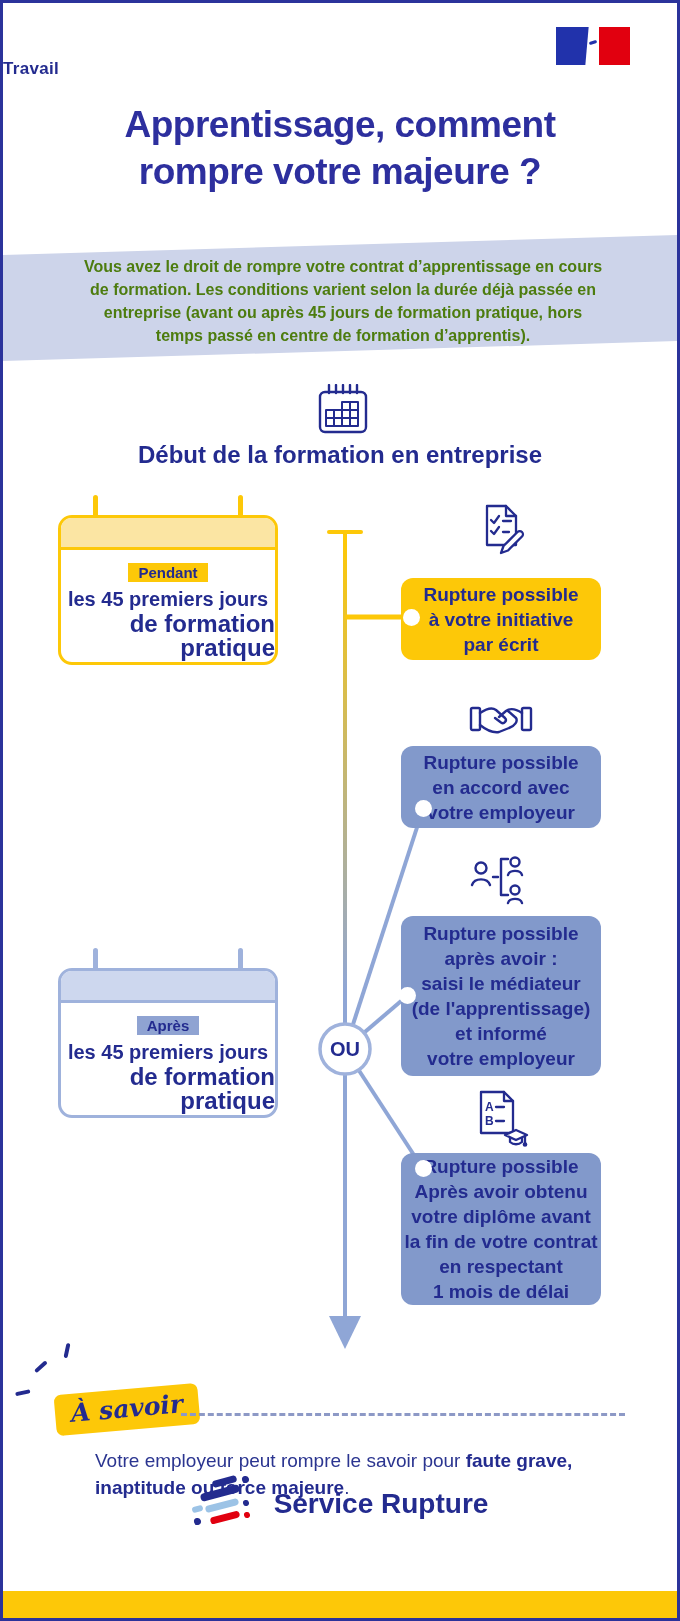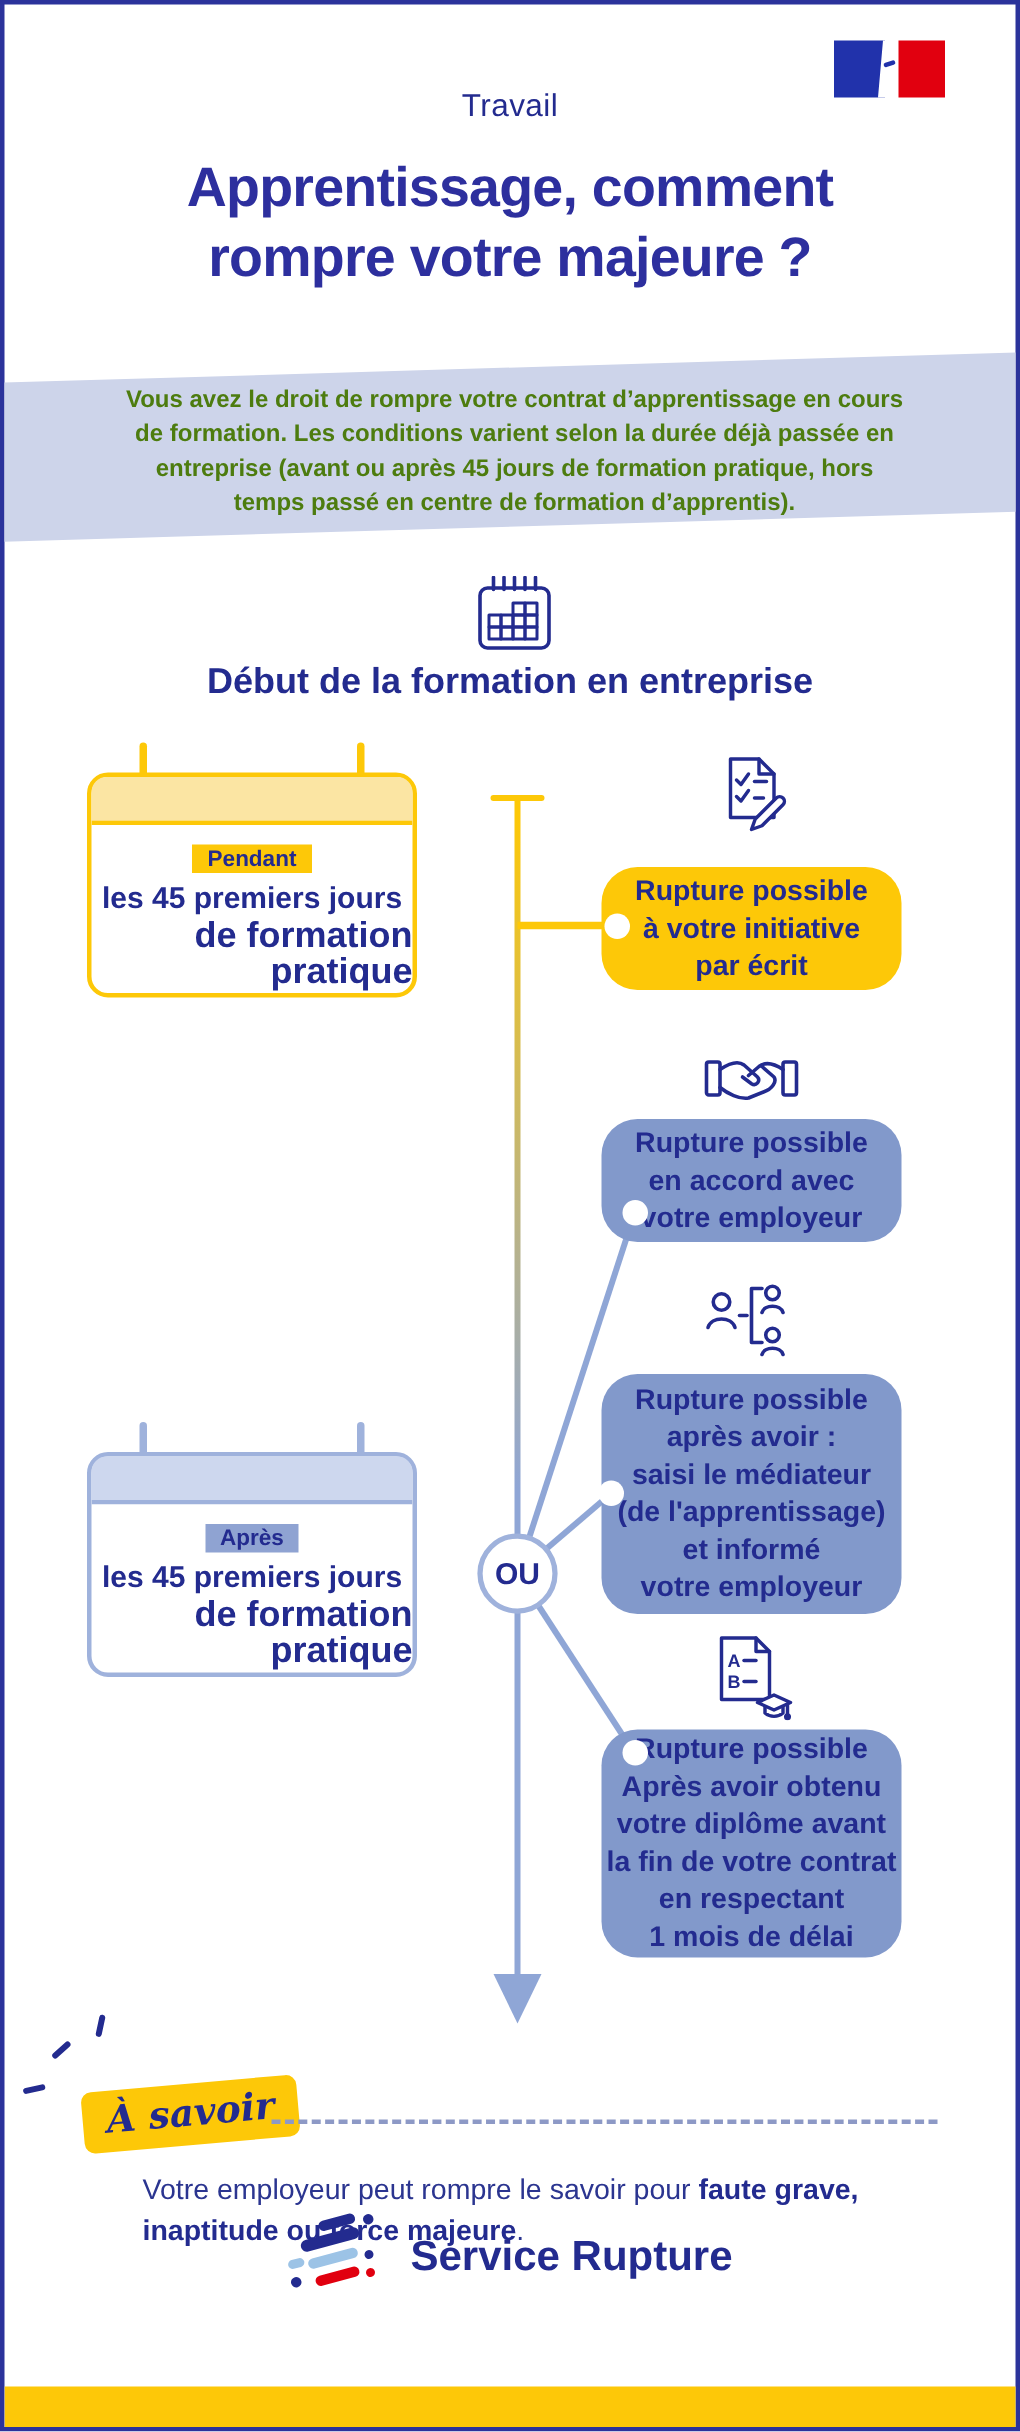--- a/index.html
+++ b/index.html
@@ -22,21 +22,21 @@
   .poster{
     position:relative;width:680px;height:1621px;background:#fff;
     border:3px solid #2b339b;overflow:hidden;
   }
   
   .flag{position:absolute;left:553px;top:24px;width:74px;height:38px;}
   .flag .fb{position:absolute;left:0;top:0;width:34px;height:38px;background:#2132ab;}
   .flag .fw{position:absolute;left:31px;top:0;width:12px;height:38px;background:#fff;border-radius:0 55% 45% 0/0 60% 55% 0;transform:skewX(-5deg);}
   .flag .fm{position:absolute;left:33px;top:14px;width:8px;height:3px;background:#2132ab;border-radius:2px;transform:rotate(-18deg);}
   .flag .fr{position:absolute;right:0;top:0;width:31px;height:38px;background:var(--red);}
-  .kicker{position:absolute;left:0;top:56px;width:100%;text-align:center;font-size:21px;font-weight:normal;letter-spacing:.3px;color:var(--navy-deep);}
+  .kicker{position:absolute;left:0;top:56px;width:100%;text-align:left;font-size:17px;font-weight:bold;letter-spacing:.3px;color:var(--navy-deep);}
   .title{position:absolute;left:0;top:98px;width:100%;text-align:center;font-size:37px;line-height:47px;font-weight:bold;letter-spacing:-.5px;color:#2d2f9e;white-space:pre-line;}
   
   .intro-band{position:absolute;left:-20px;top:242px;width:720px;height:106px;background:var(--band);transform:rotate(-1.7deg);}
   .intro-text{position:absolute;left:78px;top:252px;width:524px;text-align:center;font-size:16px;line-height:23px;font-weight:bold;color:#4d7c0f;}
   
   .cal-icon{position:absolute;left:310px;top:381px;width:60px;height:52px;color:var(--navy-deep);}
   .section-title{position:absolute;left:0;top:438px;width:100%;text-align:center;font-size:24px;font-weight:bold;color:var(--navy-deep);}
   
   .connectors{position:absolute;left:0;top:0;width:680px;height:1621px;pointer-events:none;}
   .connectors text{font-family:"Liberation Sans",sans-serif;font-size:20px;font-weight:bold;fill:var(--navy-deep);}
@@ -51,21 +51,21 @@
   .card.y .hdr{background:var(--yellow-light);border-bottom:3px solid var(--yellow);}
   .card.b .hdr{background:var(--peri-light);border-bottom:3px solid var(--peri-border);}
   .card .body{padding-top:13px;text-align:center;font-weight:bold;color:var(--navy-deep);}
   .card .hl{display:inline-block;padding:1px 10px;font-size:15px;margin-bottom:4px;}
   .card.y .hl{background:var(--yellow);}
   .card.b .hl{background:#8fa3d2;}
   .card .l1{font-size:20px;line-height:26px;}
   .card .l2{font-size:24px;line-height:24px;text-align:right;}
   
   .node-icon{position:absolute;color:var(--navy-deep);}
-  .bubble{position:absolute;left:398px;width:200px;border-radius:24px;display:flex;align-items:center;justify-content:center;text-align:center;font-weight:bold;font-size:19px;line-height:25px;color:var(--navy-deep);white-space:pre-line;}
+  .bubble{position:absolute;left:398px;width:200px;border-radius:12px;display:flex;align-items:center;justify-content:center;text-align:center;font-weight:bold;font-size:19px;line-height:25px;color:var(--navy-deep);white-space:pre-line;}
   .bubble.yellow{background:var(--yellow);}
   .bubble.blue{background:var(--peri);}
   .dot{position:absolute;width:17px;height:17px;border-radius:50%;background:#fff;}
   
   .spark{position:absolute;width:3.5px;height:15px;border-radius:2px;background:var(--navy-deep);}
   .savoir-badge{position:absolute;left:52px;top:1386px;background:var(--yellow);color:var(--navy-deep);font-family:"DejaVu Serif","Liberation Serif",serif;font-style:italic;font-weight:bold;font-size:25px;padding:5px 16px 7px;border-radius:7px;transform:rotate(-5deg);}
   .dash-line{position:absolute;left:178px;top:1410px;width:444px;border-top:3px dashed var(--dash);}
   .note-text{position:absolute;left:92px;top:1444px;width:500px;font-size:19px;line-height:27px;color:#2b3590;}
   .note-text b{font-weight:bold;color:var(--navy-deep);}
   

